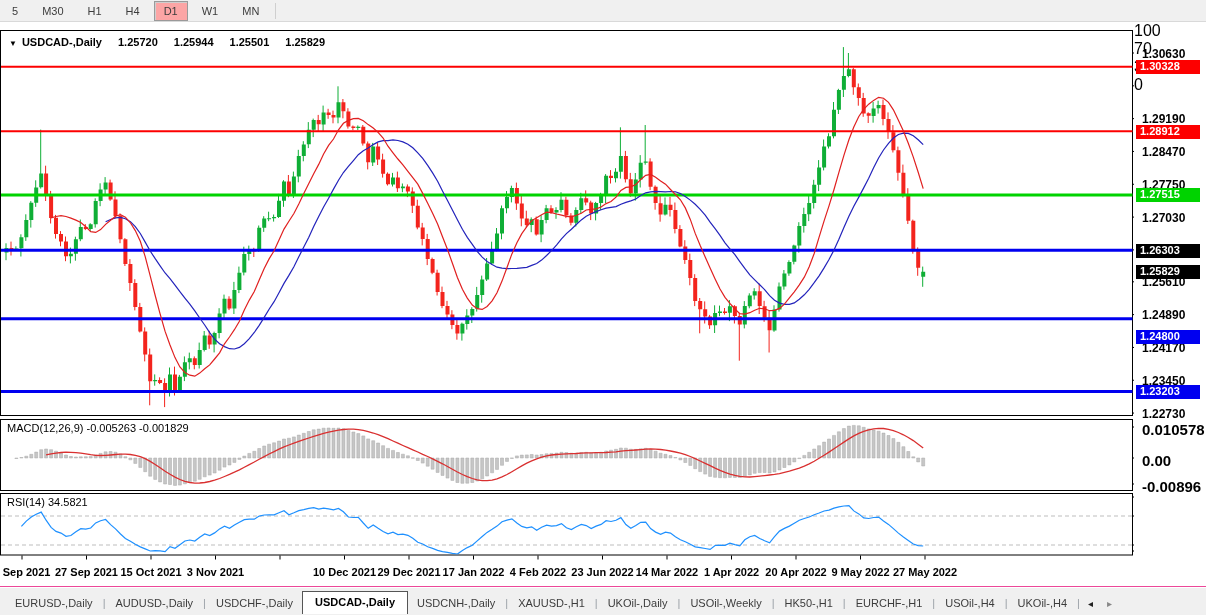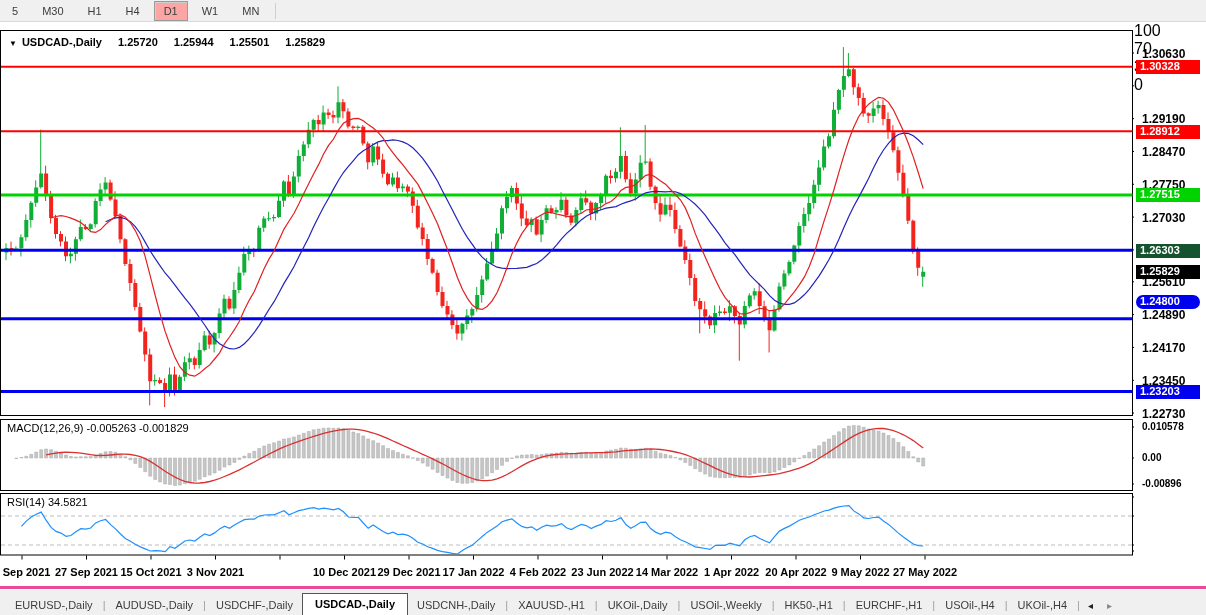--- a/index.html
+++ b/index.html
@@ -25,29 +25,29 @@
   .pane-header { position:absolute; font-size:11px; color:#000; }
   .pane-header b { font-weight:normal; }
 
   
   #price-axis { position:absolute; left:1134px; top:22px; width:72px; height:564px;
     background:#fff; }
   .tick-label { position:absolute; left:8px; font-size:12px; font-weight:bold; color:#000;
     white-space:nowrap; }
   .lvl-label { position:absolute; left:2px; width:64px; font-size:11px; font-weight:bold;
     color:#fff; padding:0 0 1px 4px; line-height:13px; white-space:nowrap; }
-  .ind-label { position:absolute; left:8px; font-size:10px; font-weight:bold; color:#000; }
+  .ind-label { position:absolute; left:8px; font-size:15px; font-weight:bold; color:#000; }
 
   
   .date-label { position:absolute; top:566px; font-size:11px; font-weight:bold; color:#000;
     transform:translateX(-50%); white-space:nowrap; }
 
   
   #tab-strip { position:absolute; left:0; top:586px; width:1206px; height:29px;
-    background:#f0f0f0; border-top:3px solid #ec4899; box-shadow:inset 0 1px 0 #ffffff; }
+    background:#f0f0f0; border-top:1px solid #ec4899; box-shadow:inset 0 1px 0 #ffffff; }
   #tab-bar { position:absolute; left:0; top:4px; width:1206px; height:23px;
     display:flex; align-items:flex-end; padding-left:6px; }
   .tab { font-size:11px; color:#3c3c3c; padding:3px 9px 5px 9px; white-space:nowrap; cursor:pointer; }
   .tab.active { background:#ffffff; border:1px solid #555; border-bottom:none;
     font-weight:bold; color:#000; padding:4px 12px 6px 12px; }
   .tab-div { color:#9aa0a6; font-size:11px; padding:0 1px 5px 1px; }
   .tab-scroll { font-size:10px; padding:0 7px 5px 7px; cursor:pointer; }
   #tab-scroll-left { color:#222; }
   #tab-scroll-right { color:#888; }
 </style>
@@ -160,22 +160,22 @@
       <div class="tick-label" style="top: 188.584px;">1.27030</div>
       <div class="tick-label" style="top: 221.401px;">1.26310</div>
       <div class="tick-label" style="top: 253.306px;">1.25610</div>
       <div class="tick-label" style="top: 286.123px;">1.24890</div>
       <div class="tick-label" style="top: 318.939px;">1.24170</div>
       <div class="tick-label" style="top: 351.756px;">1.23450</div>
       <div class="tick-label" style="top: 384.573px;">1.22730</div>
       <div class="lvl-label" style="top: 38.2648px; background: rgb(253, 0, 0);">1.30328</div>
       <div class="lvl-label" style="top: 102.804px; background: rgb(253, 0, 0);">1.28912</div>
       <div class="lvl-label" style="top: 166.478px; background: rgb(0, 211, 0);">1.27515</div>
-      <div class="lvl-label" style="top: 221.72px; background: #14532d;">1.26303</div>
-      <div class="lvl-label" style="top: 273px; background: rgb(0, 0, 240); border-radius: 7px;">1.24800</div>
+      <div class="lvl-label" style="top: 221.72px; background: #000000;">1.26303</div>
+      <div class="lvl-label" style="top: 308px; background: rgb(0, 0, 240);">1.24800</div>
       <div class="lvl-label" style="top: 363.014px; background: rgb(0, 0, 240);">1.23203</div>
       <div class="lvl-label" style="top: 243.324px; background: rgb(0, 0, 0);">1.25829</div>
       <div class="ind-label" style="top: 398.5px;">0.010578</div>
       <div class="ind-label" style="top: 429.5px;">0.00</div>
       <div class="ind-label" style="top: 455.5px;">-0.00896</div>
       <div class="rsi-scale-label" style="top: 468.5px;">100</div>
       <div class="rsi-scale-label" style="top: 487.5px;">70</div>
       <div class="rsi-scale-label" style="top: 516.5px;">30</div>
       <div class="rsi-scale-label" style="top: 522.5px;">0</div>
     </div>

